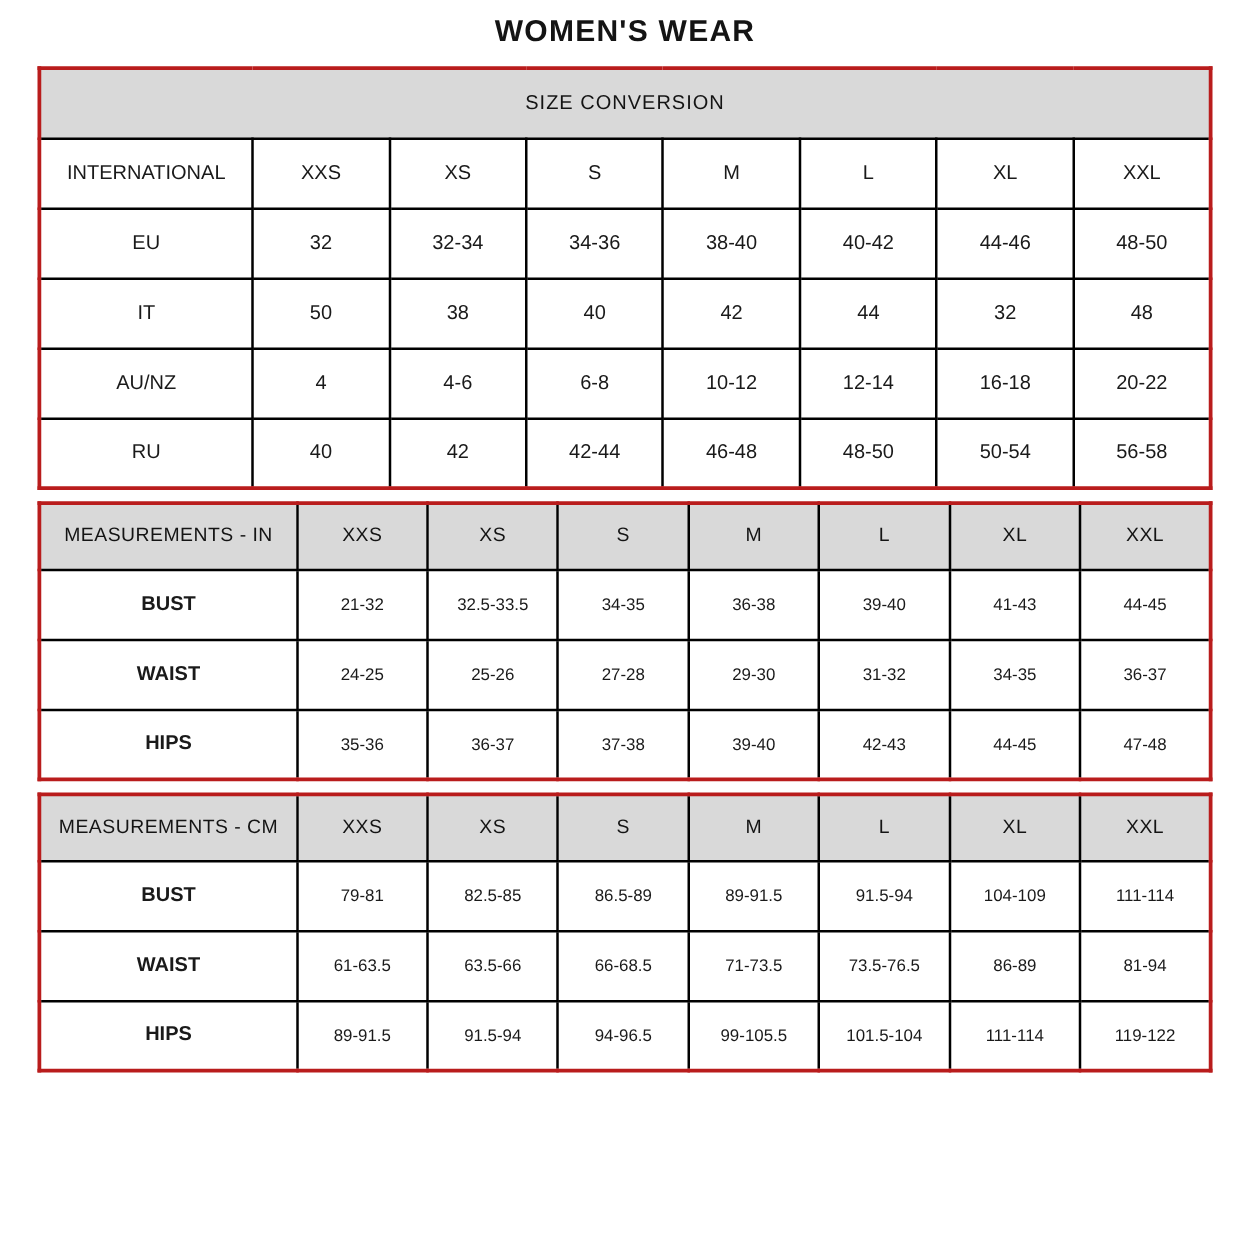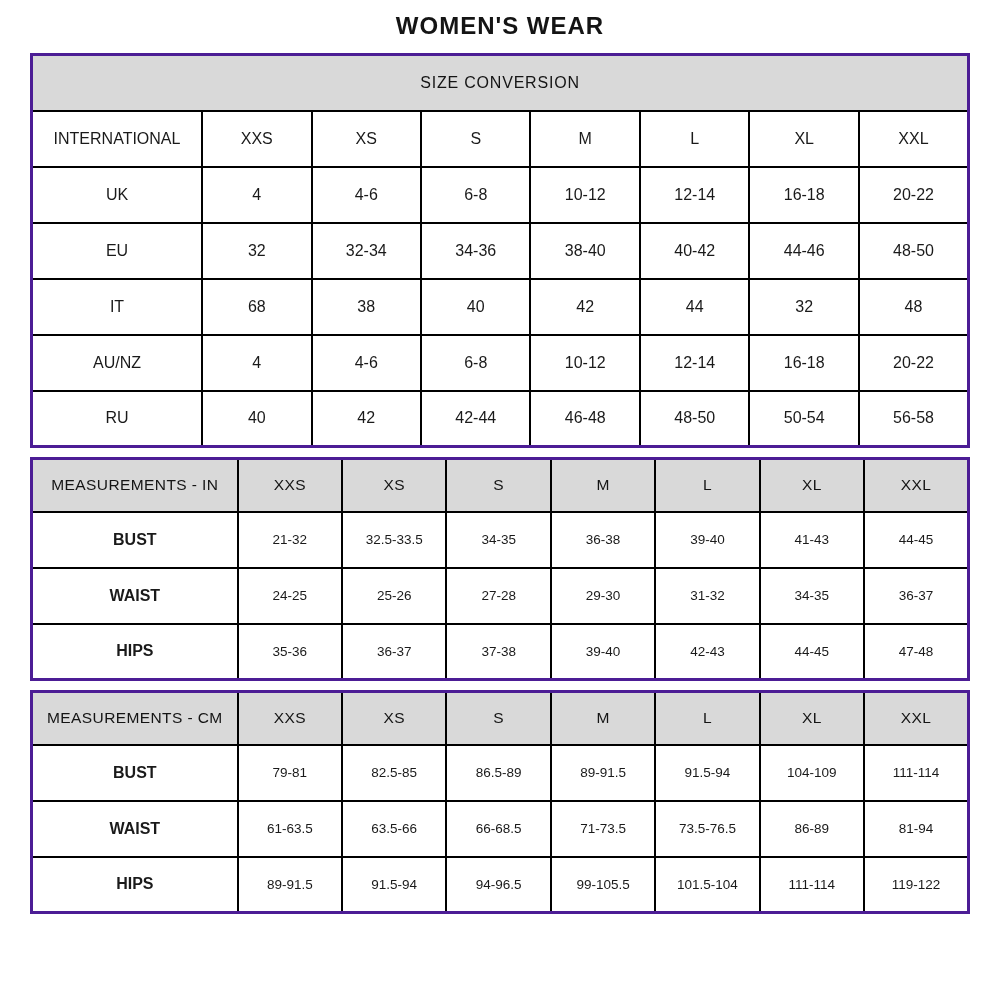--- a/index.html
+++ b/index.html
@@ -29,21 +29,21 @@
     table-layout: fixed;
   }
   .tbl-wrap { margin-bottom: 9px; }
   td, th {
     border: 2px solid #000000;
     text-align: center;
     vertical-align: middle;
     overflow: hidden;
     white-space: nowrap;
   }
-  table { border: 3px solid #4c1d95; }
+  table { border: 3px solid #b91c1c; }
 
   
   .banner-cell {
     background: #d9d9d9;
     font-weight: 700;
     font-size: 16px;
     letter-spacing: 0.8px;
     height: 52px;
     color: #141414;
   }
@@ -89,42 +89,32 @@
             <td>INTERNATIONAL</td>
             <td>XXS</td>
             <td>XS</td>
             <td>S</td>
             <td>M</td>
             <td>L</td>
             <td>XL</td>
             <td>XXL</td>
           </tr>
           <tr>
-            <td class="row-label">UK</td>
-            <td class="val-cell">4</td>
-            <td class="val-cell">4-6</td>
-            <td class="val-cell">6-8</td>
-            <td class="val-cell">10-12</td>
-            <td class="val-cell">12-14</td>
-            <td class="val-cell">16-18</td>
-            <td class="val-cell">20-22</td>
-          </tr>
-          <tr>
             <td class="row-label">EU</td>
             <td class="val-cell">32</td>
             <td class="val-cell">32-34</td>
             <td class="val-cell">34-36</td>
             <td class="val-cell">38-40</td>
             <td class="val-cell">40-42</td>
             <td class="val-cell">44-46</td>
             <td class="val-cell">48-50</td>
           </tr>
           <tr>
             <td class="row-label">IT</td>
-            <td class="val-cell">68</td>
+            <td class="val-cell">50</td>
             <td class="val-cell">38</td>
             <td class="val-cell">40</td>
             <td class="val-cell">42</td>
             <td class="val-cell">44</td>
             <td class="val-cell">32</td>
             <td class="val-cell">48</td>
           </tr>
           <tr>
             <td class="row-label">AU/NZ</td>
             <td class="val-cell">4</td>

